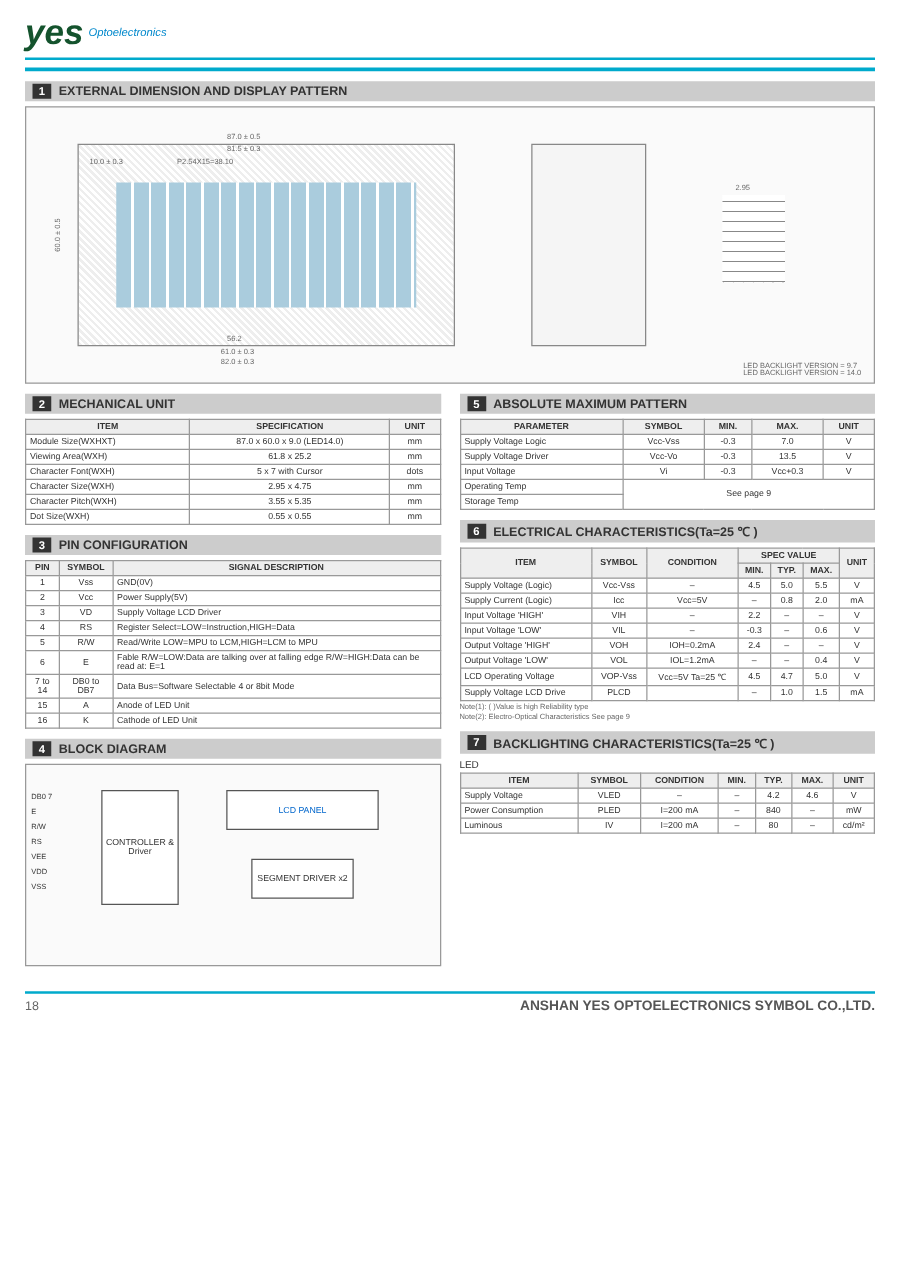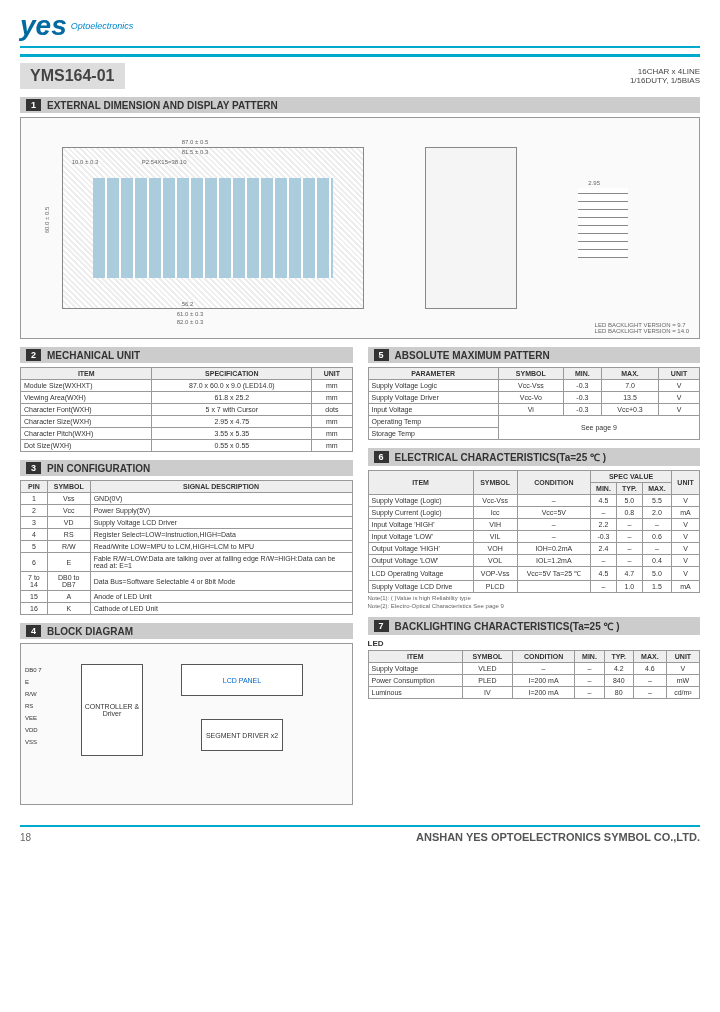--- a/index.html
+++ b/index.html
@@ -1,19 +1,19 @@
 <!DOCTYPE html>
 <html><head>
 <meta charset="utf-8">
 <style>
 body{margin:0;font-family:Arial,sans-serif;font-size:8px;color:#333;background:#fff;width:720px}
 .page{padding:10px 20px}
 .header{display:flex;justify-content:space-between;align-items:flex-end;border-bottom:2px solid #00aacc;padding-bottom:4px}
 .logo{display:flex;align-items:center}
-.logo-mark{font-size:28px;font-weight:bold;font-style:italic;color:#0369a1}
+.logo-mark{font-size:28px;font-weight:bold;font-style:italic;color:#14532d}
 .logo-sub{font-size:9px;color:#0088cc;font-style:italic;margin-left:4px}
 .header-title{font-size:16px;color:#555;font-weight:bold}
 .rule{height:3px;background:#00aacc;margin:6px 0}
 .model-row{display:flex;justify-content:space-between;align-items:center}
 .model{background:#ddd;padding:4px 10px;font-size:16px;font-weight:bold;color:#444;display:inline-block}
 .model-spec{font-size:8px;color:#444;text-align:right}
 .section-h{background:#ccc;padding:2px 6px;font-size:10px;font-weight:bold;color:#333;margin:8px 0 4px;display:flex;align-items:center}
 .section-num{background:#333;color:#fff;padding:1px 5px;margin-right:6px;font-size:9px}
 .drawing{border:1px solid #999;height:200px;position:relative;background:#fafafa;display:flex;align-items:center;justify-content:space-around;padding:10px}
 .draw-main{width:300px;height:160px;border:1px solid #888;position:relative;background:repeating-linear-gradient(45deg,#eee,#eee 2px,#fff 2px,#fff 4px)}
@@ -31,41 +31,34 @@
 .left-h{text-align:left}
 .block-diagram{border:1px solid #999;height:140px;position:relative;padding:10px;background:#fafafa}
 .bd-box{position:absolute;border:1px solid #555;font-size:7px;display:flex;align-items:center;justify-content:center;background:#fff;text-align:center}
 .bd-ctrl{left:60px;top:20px;width:60px;height:90px;flex-direction:column}
 .bd-lcd{left:160px;top:20px;width:120px;height:30px;color:#0066cc}
 .bd-seg{left:180px;top:75px;width:80px;height:30px}
 .note{font-size:6px;color:#666;margin-top:2px}
 .footer{position:relative;margin-top:20px;border-top:2px solid #00aacc;padding-top:4px;display:flex;justify-content:space-between;align-items:center}
 .page-num{font-size:10px;color:#666}
 .footer-co{font-size:11px;color:#555;font-weight:bold}
-.led-label{font-size:8px;font-weight:bold;margin:4px 0 2px}
+.led-label{font-size:8px;font-weight:normal;margin:4px 0 2px}
 </style>
 </head>
 <body>
 
 <div class="page">
 <div class="header">
  <div class="logo">
   <span class="logo-mark">yes</span>
   <span class="logo-sub">Optoelectronics</span>
  </div>
 </div>
 <div class="rule"></div>
 
-<div class="model-row">
- <div class="model">YMS164-01</div>
- <div class="model-spec">
-  <div>16CHAR x 4LINE</div>
-  <div>1/16DUTY, 1/5BIAS</div>
- </div>
-</div>
 
 <div class="section-h">
       <span class="section-num">1</span>
       <span>EXTERNAL DIMENSION AND DISPLAY PATTERN</span>
     </div>
 <div class="drawing">
  <div style="position:relative">
   <div class="draw-main">
    <div class="draw-inner"></div>
   </div>

